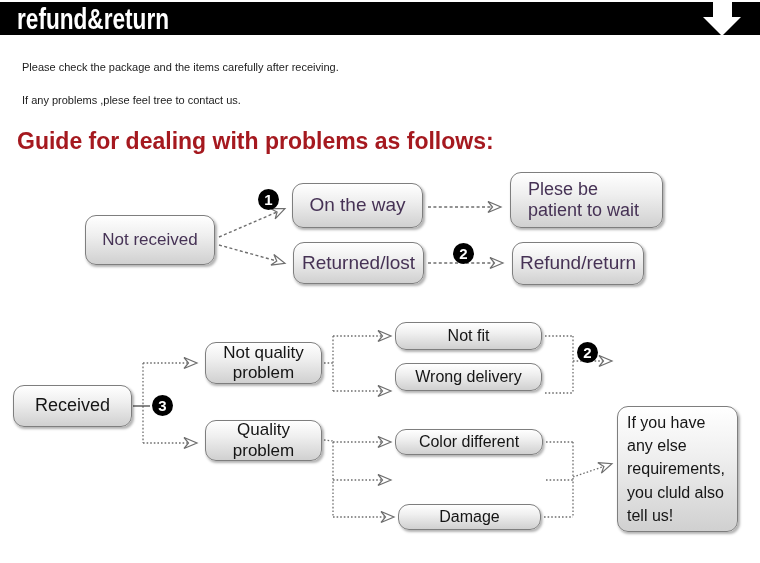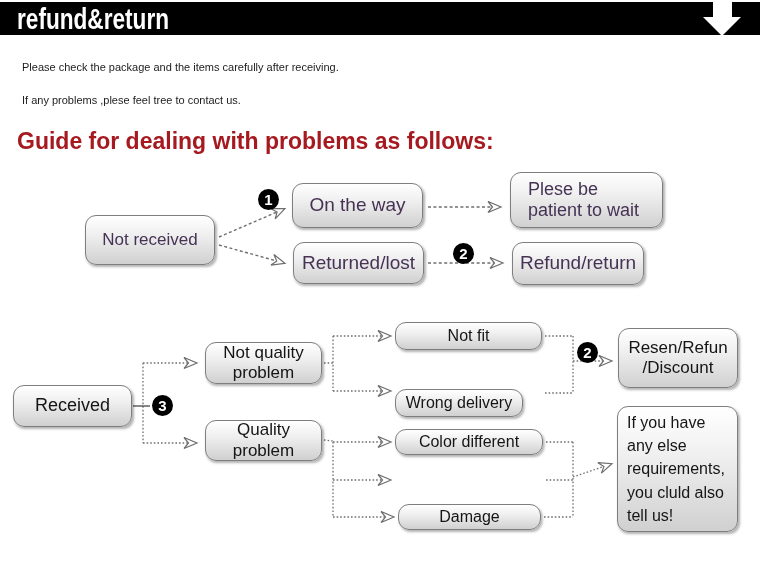--- a/index.html
+++ b/index.html
@@ -114,25 +114,23 @@
 
   <div class="badge" style="left:258px;top:189px">1</div>
   <div class="badge" style="left:453px;top:243px">2</div>
 
   <div class="node f2" style="left:13px;top:385px;width:119px;height:42px;font-size:18px">Received</div>
   <div class="node f2" style="left:205px;top:342px;width:117px;height:42px;font-size:17px">Not quality
 problem</div>
   <div class="node f2" style="left:205px;top:420px;width:117px;height:41px;font-size:17px">Quality
 problem</div>
   <div class="node f2" style="left:395px;top:322px;width:147px;height:28px">Not fit</div>
-  <div class="node f2" style="left:395px;top:389px;width:128px;height:28px">Wrong delivery</div>
+  <div class="node f2" style="left:395px;top:363px;width:147px;height:28px">Wrong delivery</div>
   <div class="node f2" style="left:395px;top:429px;width:148px;height:26px">Color different</div>
   <div class="node f2" style="left:398px;top:504px;width:143px;height:26px">Damage</div>
-  <div class="node f2" style="left:618px;top:328px;width:120px;height:60px;font-size:17px">Resen/Refun
-/Discount</div>
   <div class="node f2 alignleft" style="left:617px;top:406px;width:121px;height:126px;line-height:1.45;padding-left:9px">If you have
 any else
 requirements,
 you cluld also
 tell us!</div>
 
   <div class="badge" style="left:152px;top:395px">3</div>
   <div class="badge" style="left:577px;top:342px">2</div>
 
 </div>

